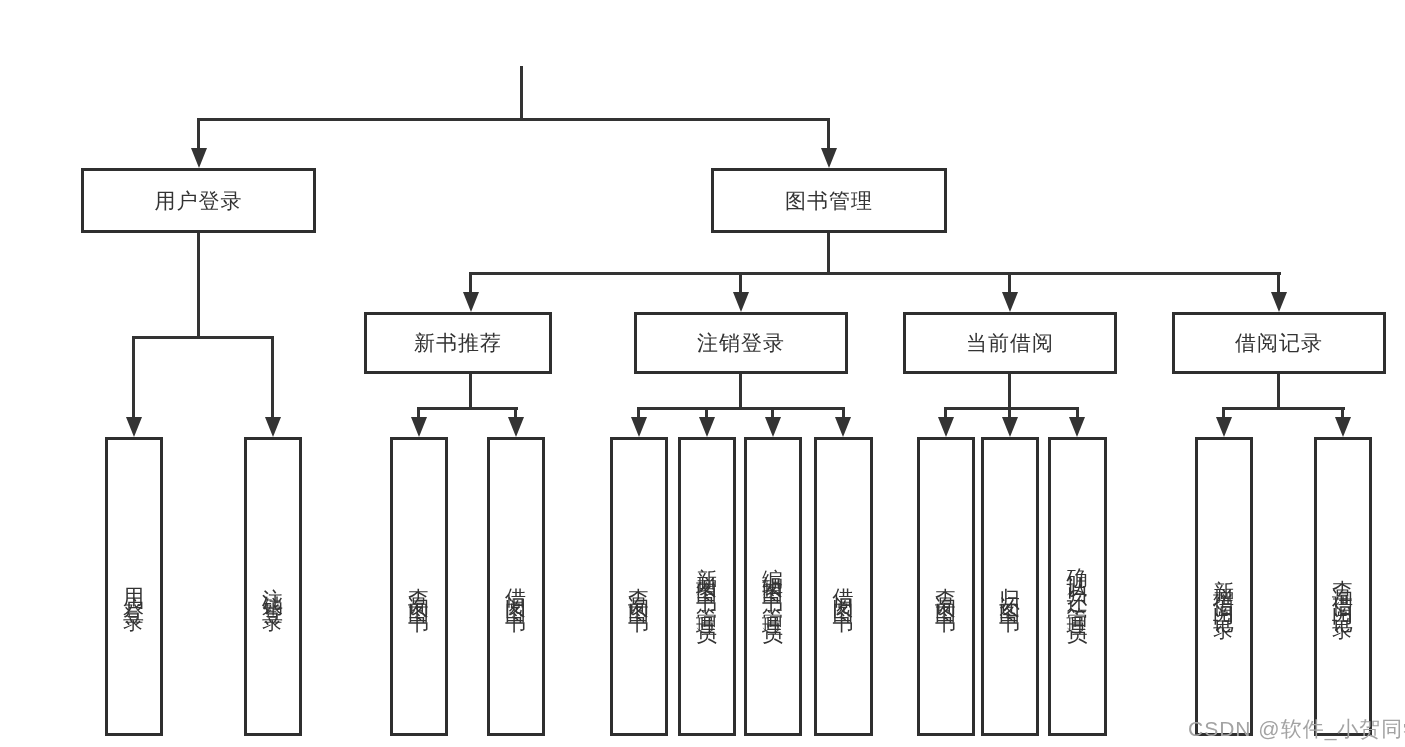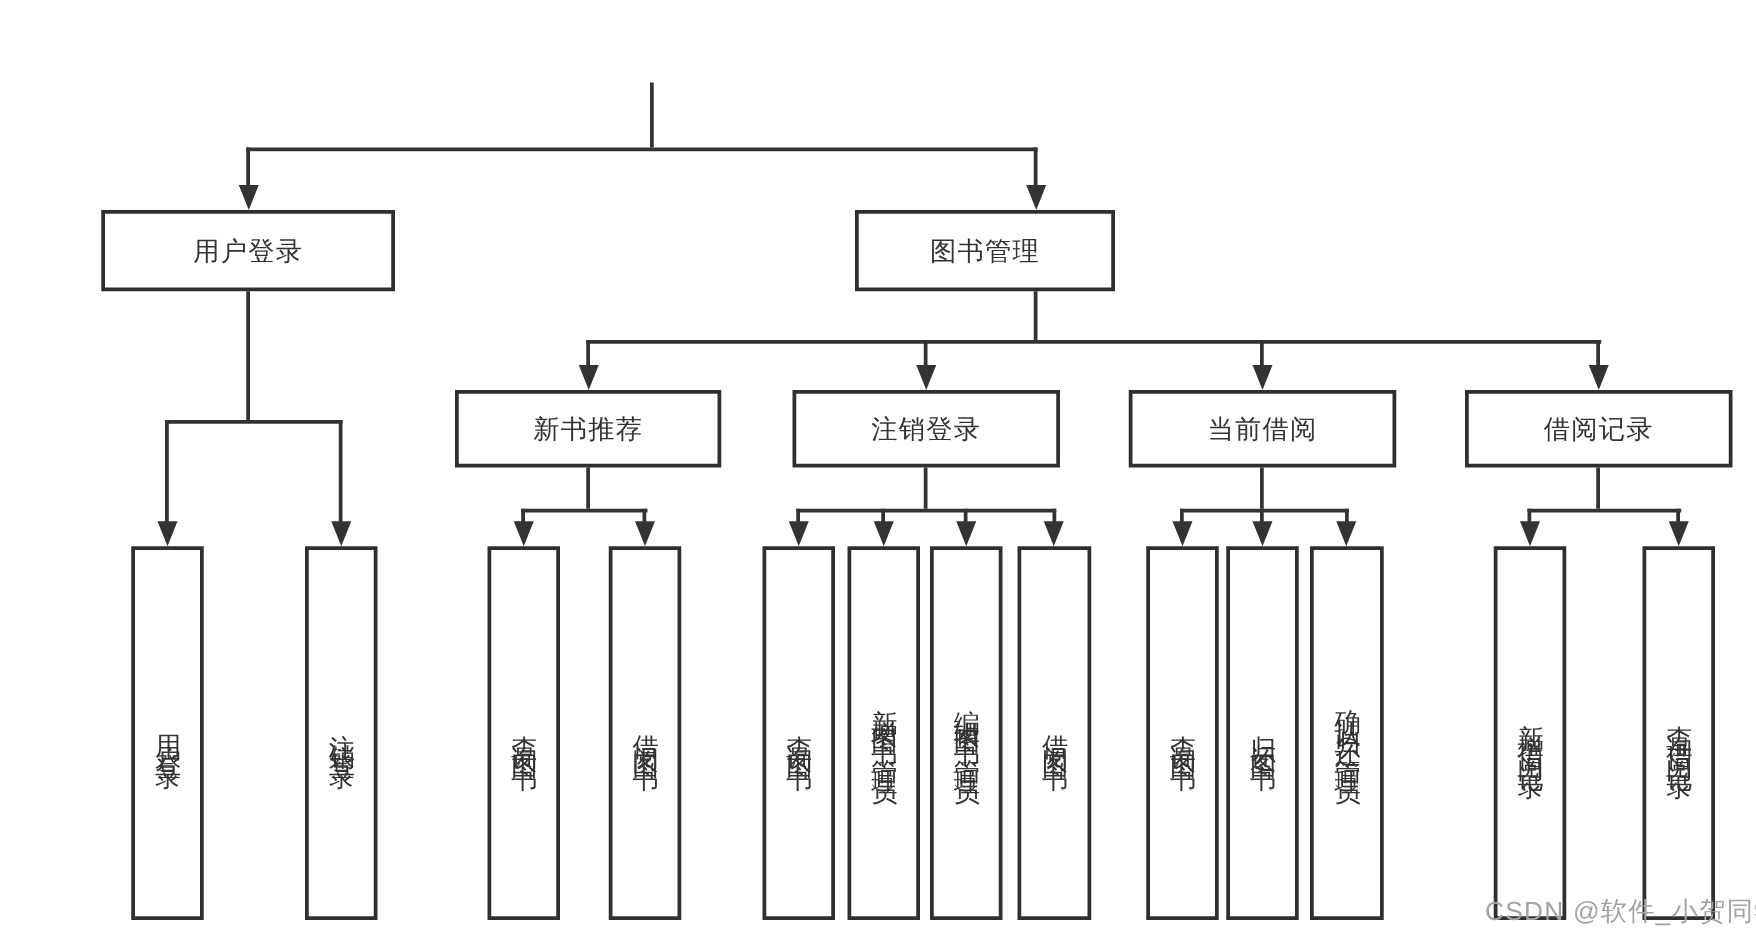--- a/index.html
+++ b/index.html
@@ -54,23 +54,23 @@
     white-space:nowrap;
   }
 </style>
 </head>
 <body>
 
 <div class="canvas">
 
 
   <div class="box" style="left:81px;top:168px;width:235px;height:65px">用户登录</div>
-  <div class="box" style="left:684px;top:168px;width:208px;height:65px">图书管理</div>
+  <div class="box" style="left:711px;top:168px;width:236px;height:65px">图书管理</div>
 
-  <div class="box" style="left:364px;top:312px;width:213px;height:62px">新书推荐</div>
+  <div class="box" style="left:364px;top:312px;width:188px;height:62px">新书推荐</div>
   <div class="box" style="left:634px;top:312px;width:214px;height:62px">注销登录</div>
   <div class="box" style="left:903px;top:312px;width:214px;height:62px">当前借阅</div>
   <div class="box" style="left:1172px;top:312px;width:214px;height:62px">借阅记录</div>
 
   <div class="box vert" style="left:105px;top:437px;width:58px;height:299px">用户登录</div>
   <div class="box vert" style="left:244px;top:437px;width:58px;height:299px">注销登录</div>
 
   <div class="box vert" style="left:390px;top:437px;width:58px;height:299px">查询图书</div>
   <div class="box vert" style="left:487px;top:437px;width:58px;height:299px">借阅图书</div>
 

